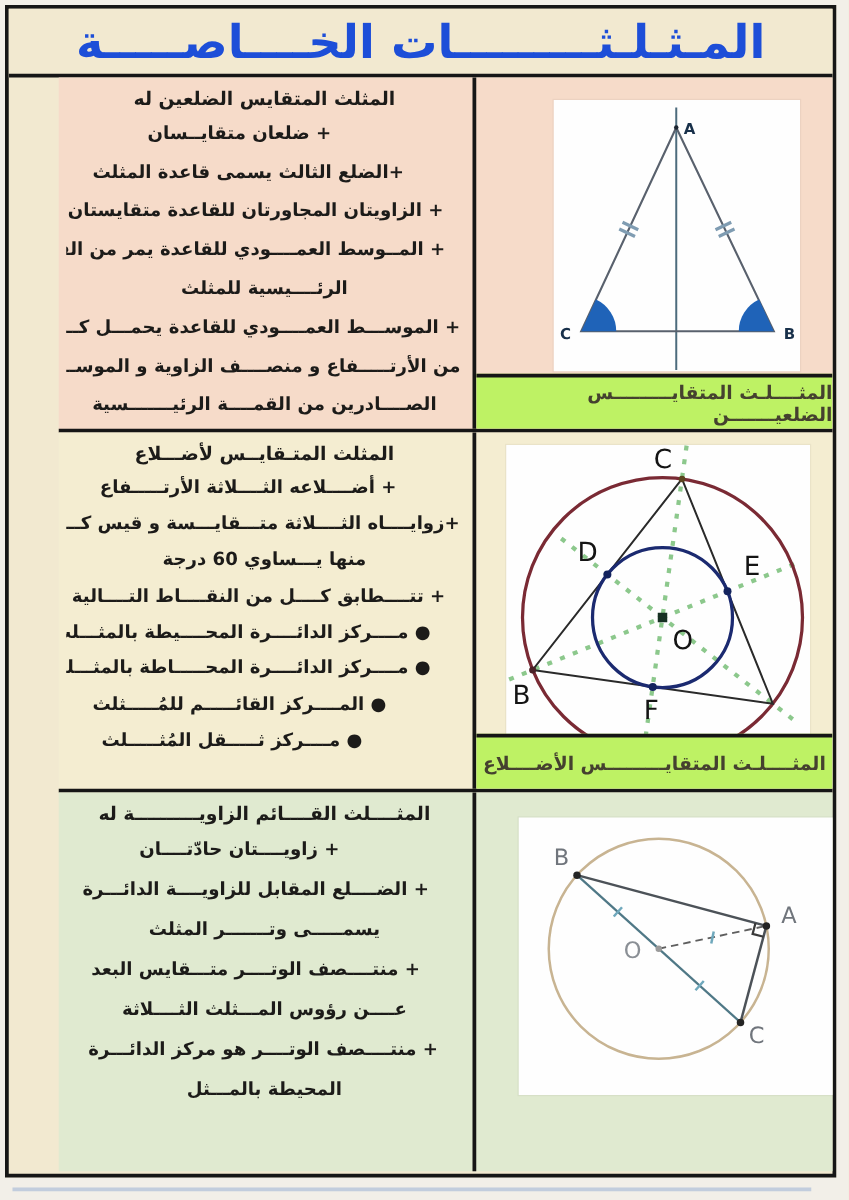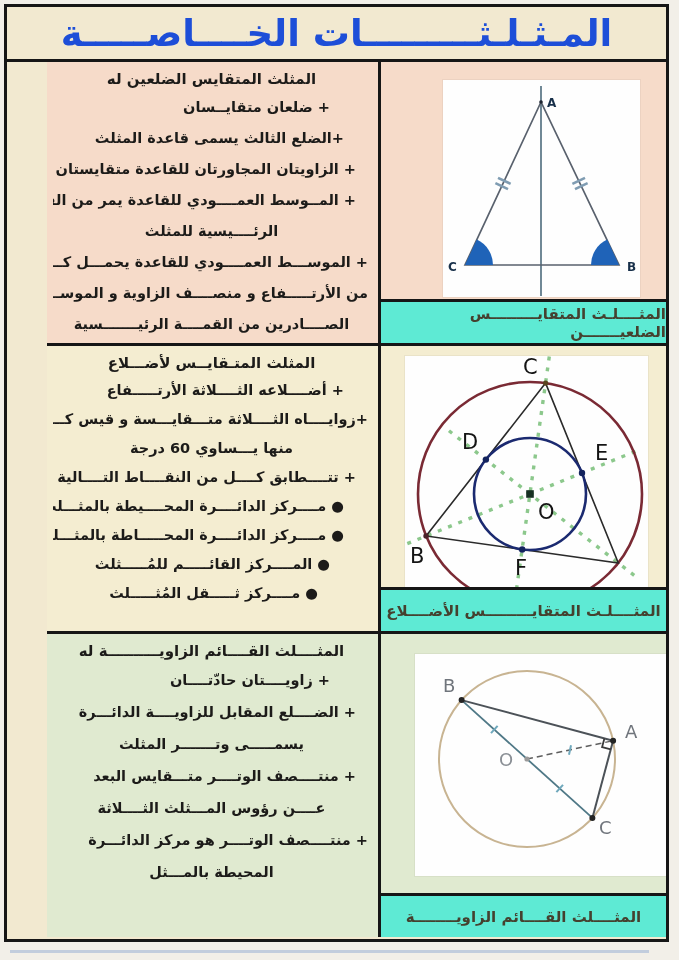--- a/index.html
+++ b/index.html
@@ -37,38 +37,38 @@
     border-right:3px solid #161616;
     direction:rtl;text-align:right;
     color:#1c1b19;font-weight:bold;
     padding:4px 8px 0 6px;
     overflow:hidden;
   }
   .diagram-col{
     flex:1;position:relative;overflow:hidden;
   }
   .sec-header{text-align:center;font-size:15px;line-height:26px;}
-  .line{font-size:14.5px;line-height:31px;white-space:nowrap;overflow:hidden;}
+  .line{font-size:14.5px;line-height:31px;white-space:nowrap;overflow:hidden;text-align:center;}
   .row2 .line{line-height:29px;}
   .row3 .line{line-height:32px;}
   .center{text-align:center;padding-right:0;}
   .ind0{padding-right:2px;}
   .ind1{padding-right:14px;}
   .ind2{padding-right:26px;}
   .ind3{padding-right:40px;}
   .ind4{padding-right:52px;}
   
   .card{background:#fefefe;position:absolute;box-shadow:0 0 0 1px rgba(0,0,0,0.04);}
   .card1{left:62px;top:18px;width:197px;height:217px;}
   .card2{left:24px;top:10px;width:243px;height:234px;}
   .card3{left:34px;top:20px;width:252px;height:222px;}
   
   .ylabel{
     position:absolute;left:0;right:0;bottom:0;height:44px;
-    background:#5eead4;
+    background:#bef264;
     border-top:3px solid #161616;
     box-sizing:border-box;
     display:flex;align-items:center;justify-content:center;
     direction:rtl;
     font-size:15px;font-weight:bold;color:#45412f;
     overflow:hidden;
   }
   svg text{font-family:"DejaVu Sans", sans-serif;}
   .page-bottom-line{
     position:absolute;left:10px;right:30px;top:950px;height:3px;
@@ -215,21 +215,18 @@
           <circle cx="198.1" cy="86.7" r="3" fill="#242424"></circle>
           <circle cx="177.4" cy="163.9" r="3" fill="#242424"></circle>
           <circle cx="112" cy="105" r="2.6" fill="#9a9a9a"></circle>
 
           <text x="28" y="38" font-size="18" fill="#70757c">B</text>
           <text x="210" y="84" font-size="18" fill="#70757c">A</text>
           <text x="184" y="180" font-size="18" fill="#70757c">C</text>
           <text x="84" y="112" font-size="18" fill="#8a8f95">O</text>
         </svg>
       </div>
-      <div class="ylabel">
-        <span>المثــــلث القــــائم الزاويــــــــة</span>
-      </div>
     </div>
   </section>
 
 </div>
 
 <div class="page-bottom-line"></div>
 
 </body></html>

